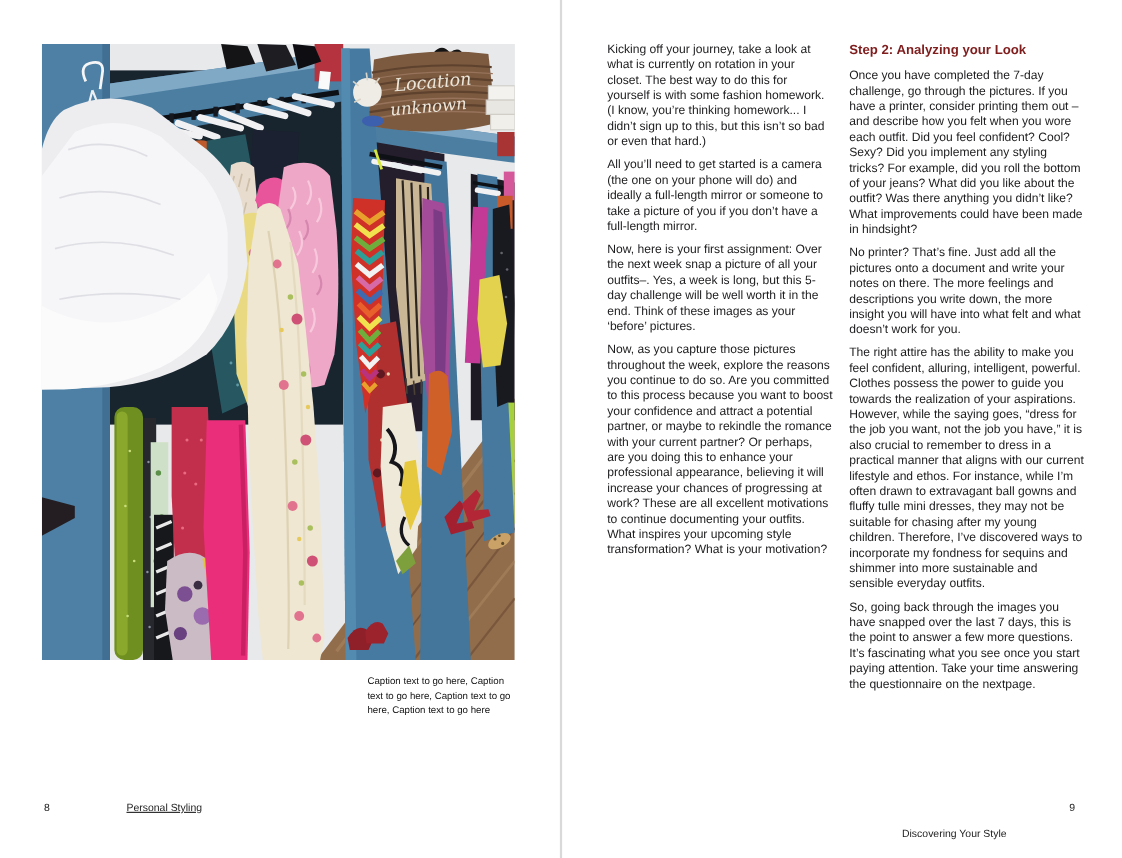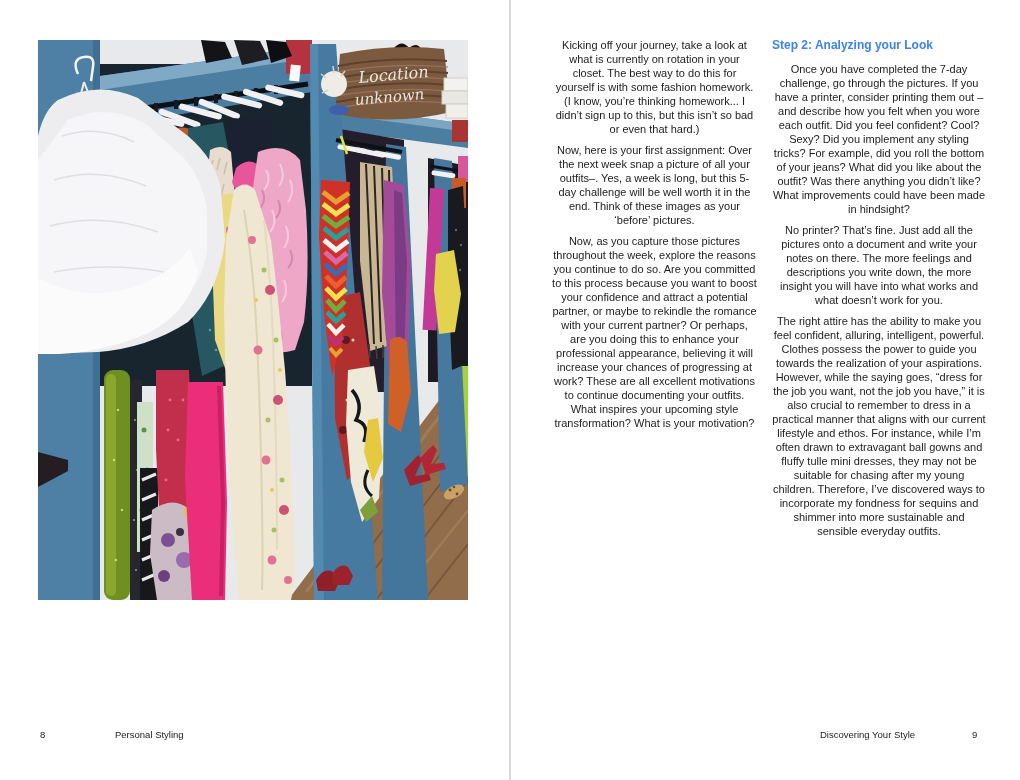--- a/index.html
+++ b/index.html
@@ -4,28 +4,28 @@
 <style>
   html,body{margin:0;padding:0;background:#fff;}
   .spread{position:relative;width:1020px;height:780px;background:#ffffff;overflow:hidden;
           font-family:"Liberation Sans", sans-serif;color:#1b1b1d;}
   .gutter{position:absolute;left:509px;top:0;width:2px;height:780px;background:#d9d9d9;}
   .photo{position:absolute;left:38px;top:40px;width:430px;height:560px;overflow:hidden;background:#e8e9eb;}
   .photo svg{display:block;width:100%;height:100%;}
   .caption{position:absolute;left:334px;top:613px;width:132px;font-size:8.8px;line-height:13px;
            font-weight:500;color:#111;}
   .col{position:absolute;top:38px;font-size:11px;line-height:14px;color:#1c1c1e;}
-  .col p{margin:0 0 7px 0;text-align:center;}
+  .col p{margin:0 0 7px 0;}
   .col-1{left:552px;width:205px;}
   .col-2{left:772px;width:214px;}
-  .heading{font-weight:bold;font-size:12px;line-height:15px;margin:0 0 9px 0;color:#3b82f6;}
+  .heading{font-weight:bold;font-size:12px;line-height:15px;margin:0 0 9px 0;color:#7f1d1d;}
   .footer{position:absolute;top:729px;font-size:9.5px;color:#1c1c1c;}
   .f-pnum-left{left:40px;}
-  .f-title-left{left:115px;}
-  .f-title-right{left:820px;}
+  .f-title-left{left:115px;text-decoration:underline;}
+  .f-title-right{left:820px;margin-top:24px;}
   .f-pnum-right{left:972px;}
   .bagtext{font-family:"DejaVu Serif", serif;font-style:italic;fill:#ece7db;}
 </style>
 </head>
 <body>
 
 <div class="spread">
 
   <div class="photo">
     <svg viewBox="0 0 430 560" preserveAspectRatio="none">
@@ -321,35 +321,38 @@
         <path d="M278,540 q8,-13 17,-8 l6,10 -4,9 h-17 z" fill="#8f1f28"></path>
         <path d="M294,534 q8,-12 16,-7 l5,9 -4,9 h-16 z" fill="#9c222c"></path>
         <ellipse cx="416" cy="452" rx="11" ry="6" transform="rotate(-28 416 452)" fill="#caa268"></ellipse>
         <circle cx="412" cy="450" r="1.4" fill="#5d4a2a"></circle>
           <circle cx="419" cy="454" r="1.4" fill="#5d4a2a"></circle>
           <circle cx="416" cy="447" r="1.2" fill="#5d4a2a"></circle>
       </g>
     </svg>
   </div>
 
+  <div class="caption">Caption text to go here, Caption text to go here, Caption text to go here, Caption text to go here</div>
 
   <div class="footer f-pnum-left">8</div>
   <div class="footer f-title-left">Personal Styling</div>
 
   <div class="gutter"></div>
 
   <div class="col col-1">
     <p>Kicking off your journey, take a look at what is currently on rotation in your closet. The best way to do this for yourself is with some fashion homework. (I know, you’re thinking homework... I didn’t sign up to this, but this isn’t so bad or even that hard.)</p>
+    <p>All you’ll need to get started is a camera (the one on your phone will do) and ideally a full-length mirror or someone to take a picture of you if you don’t have a full-length mirror.</p>
     <p>Now, here is your first assignment: Over the next week snap a picture of all your outfits–. Yes, a week is long, but this 5-day challenge will be well worth it in the end. Think of these images as your ‘before’ pictures.</p>
     <p>Now, as you capture those pictures throughout the week, explore the reasons you continue to do so. Are you committed to this process because you want to boost your confidence and attract a potential partner, or maybe to rekindle the romance with your current partner? Or perhaps, are you doing this to enhance your professional appearance, believing it will increase your chances of progressing at work? These are all excellent motivations to continue documenting your outfits. What inspires your upcoming style transformation? What is your motivation?</p>
   </div>
 
   <div class="col col-2">
     <h2 class="heading">Step 2: Analyzing your Look</h2>
     <p>Once you have completed the 7-day challenge, go through the pictures. If you have a printer, consider printing them out – and describe how you felt when you wore each outfit. Did you feel confident? Cool? Sexy? Did you implement any styling tricks? For example, did you roll the bottom of your jeans? What did you like about the outfit? Was there anything you didn’t like? What improvements could have been made in hindsight?</p>
-    <p>No printer? That’s fine. Just add all the pictures onto a document and write your notes on there. The more feelings and descriptions you write down, the more insight you will have into what works and what doesn’t work for you.</p>
+    <p>No printer? That’s fine. Just add all the pictures onto a document and write your notes on there. The more feelings and descriptions you write down, the more insight you will have into what felt and what doesn’t work for you.</p>
     <p>The right attire has the ability to make you feel confident, alluring, intelligent, powerful. Clothes possess the power to guide you towards the realization of your aspirations. However, while the saying goes, “dress for the job you want, not the job you have,” it is also crucial to remember to dress in a practical manner that aligns with our current lifestyle and ethos. For instance, while I’m often drawn to extravagant ball gowns and fluffy tulle mini dresses, they may not be suitable for chasing after my young children. Therefore, I’ve discovered ways to incorporate my fondness for sequins and shimmer into more sustainable and sensible everyday outfits.</p>
+    <p>So, going back through the images you have snapped over the last 7 days, this is the point to answer a few more questions. It’s fascinating what you see once you start paying attention. Take your time answering the questionnaire on the nextpage.</p>
   </div>
 
   <div class="footer f-title-right">Discovering Your Style</div>
   <div class="footer f-pnum-right">9</div>
 
 </div>
 
 </body></html>

